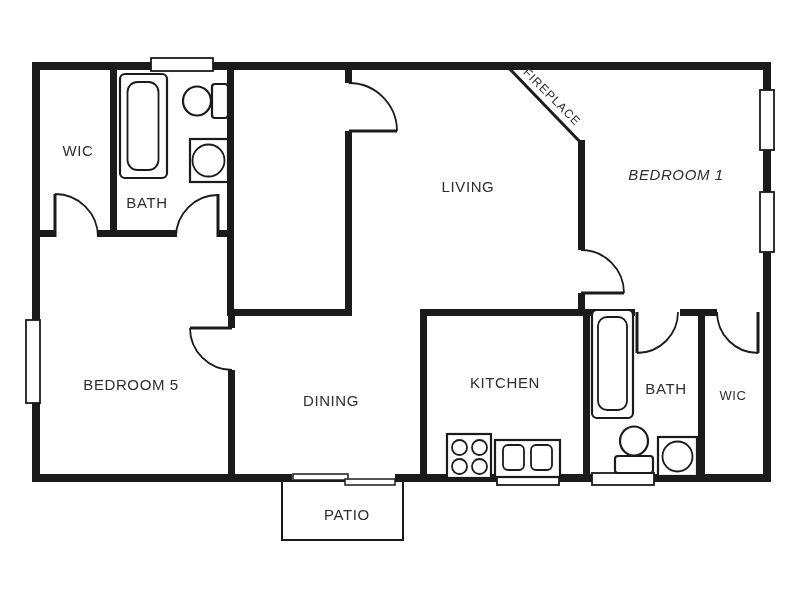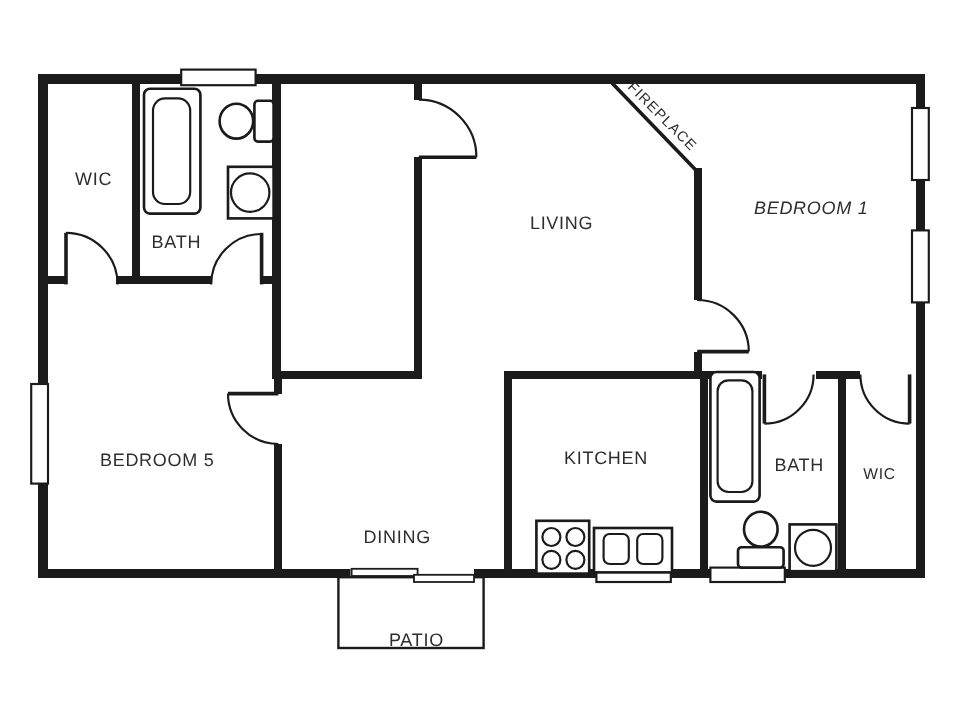--- a/index.html
+++ b/index.html
@@ -144,17 +144,17 @@
     </g>
   </g>
 </svg>
 
 <div class="room-label" style="left:78px;top:150px;">WIC</div>
 <div class="room-label" style="left:147px;top:202px;">BATH</div>
 <div class="room-label" style="left:468px;top:186px;">LIVING</div>
 <div class="room-label rotated" style="left:552px;top:97px;">FIREPLACE</div>
 <div class="room-label" style="left:676px;top:174px;font-style:italic;">BEDROOM 1</div>
 <div class="room-label" style="left:131px;top:384px;">BEDROOM 5</div>
-<div class="room-label" style="left:331px;top:400px;margin-top:48px;">DINING</div>
+<div class="room-label" style="left:331px;top:400px;">DINING</div>
 <div class="room-label" style="left:505px;top:382px;">KITCHEN</div>
 <div class="room-label" style="left:666px;top:388px;">BATH</div>
 <div class="room-label small" style="left:733px;top:395px;">WIC</div>
-<div class="room-label" style="left:347px;top:514px;margin-top:20px;">PATIO</div>
+<div class="room-label" style="left:347px;top:514px;">PATIO</div>
 
 </body></html>

